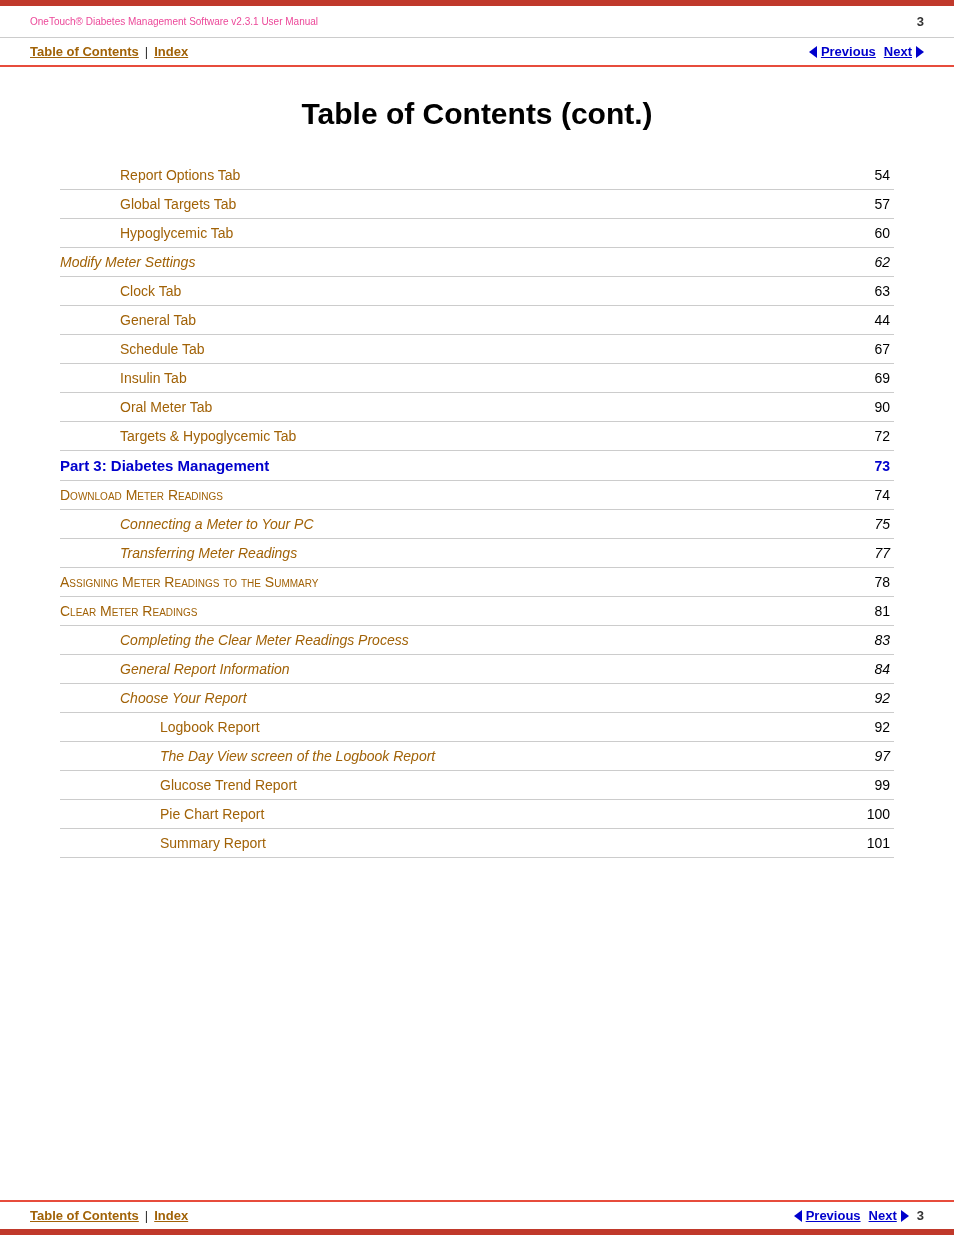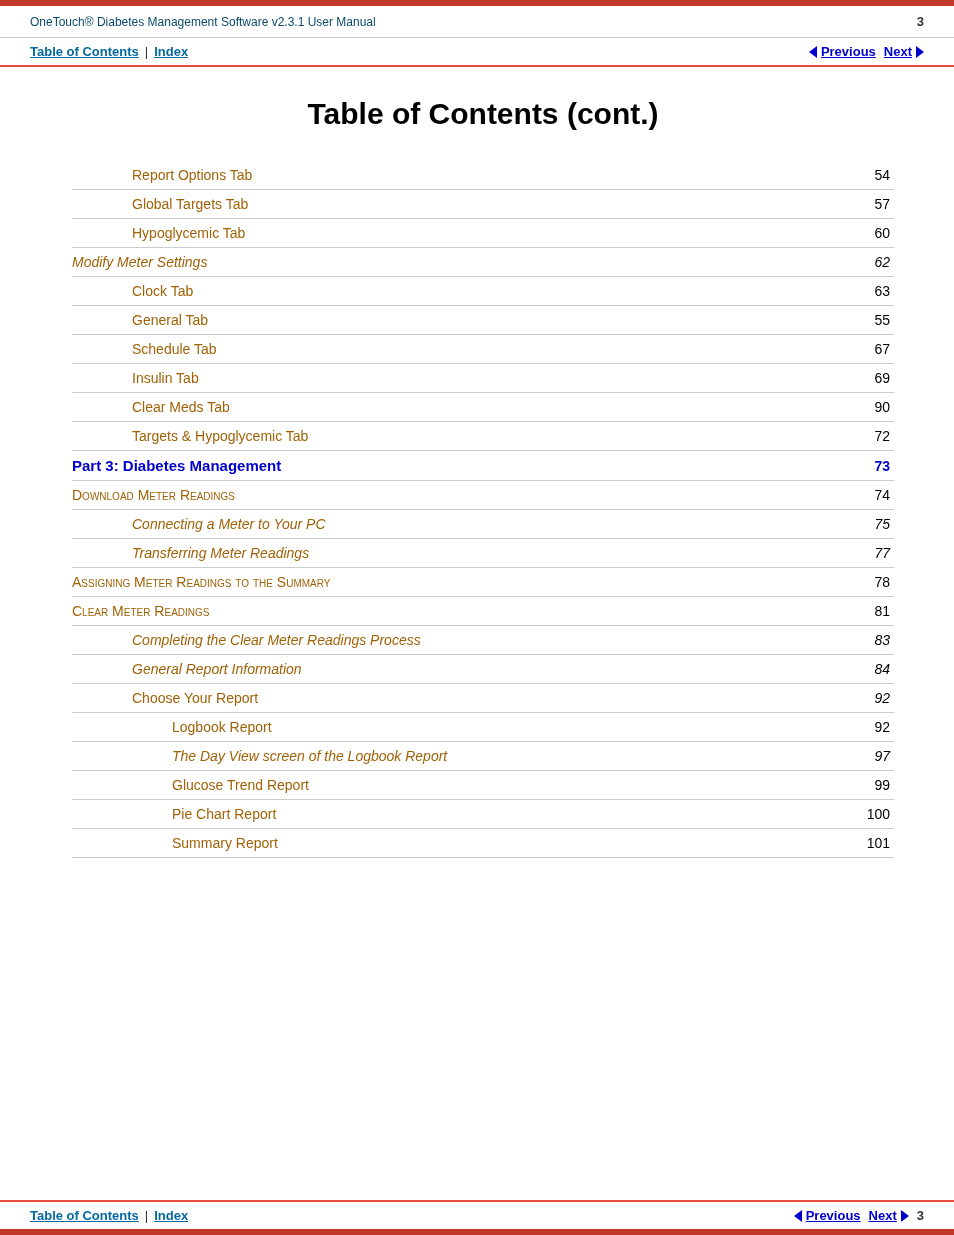--- a/index.html
+++ b/index.html
@@ -21,22 +21,22 @@
 
     .header {
       padding: 8px 30px;
       display: flex;
       align-items: center;
       justify-content: space-between;
       border-bottom: 1px solid #ccc;
     }
 
     .header-title {
-      font-size: 12px;
-      color: #0c4a6e;
+      font-size: 10px;
+      color: #ec4899;
     }
 
     .header-page {
       font-size: 13px;
       font-weight: bold;
       color: #333;
     }
 
     .nav-bar {
       padding: 6px 30px;
@@ -46,21 +46,21 @@
       border-bottom: 2px solid #e74c3c;
     }
 
     .nav-links {
       display: flex;
       align-items: center;
       gap: 6px;
     }
 
     .nav-link {
-      color: #0369a1;
+      color: #a16207;
       text-decoration: underline;
       font-size: 13px;
       font-weight: bold;
       cursor: pointer;
     }
 
     .nav-separator {
       color: #333;
       font-size: 13px;
     }
@@ -97,21 +97,20 @@
       width: 0;
       height: 0;
       border-top: 6px solid transparent;
       border-bottom: 6px solid transparent;
       border-left: 8px solid #00c;
       margin-left: 2px;
     }
 
     .main-content {
       padding: 30px 60px;
-      margin-left: 12px;
     }
 
     .page-title {
       text-align: center;
       font-size: 30px;
       font-weight: bold;
       color: #000;
       margin-bottom: 30px;
     }
 
@@ -216,32 +215,32 @@
         <tr>
           <td style="padding-left: 0px;"><a class="toc-link" style="font-style: italic;">Modify Meter Settings</a></td>
           <td style="font-style: italic; color: rgb(0, 0, 0);">62</td>
         </tr>
         <tr>
           <td style="padding-left: 60px;"><a class="toc-link">Clock Tab</a></td>
           <td style="color: rgb(0, 0, 0);">63</td>
         </tr>
         <tr>
           <td style="padding-left: 60px;"><a class="toc-link">General Tab</a></td>
-          <td style="color: rgb(0, 0, 0);">55</td>
+          <td style="color: rgb(0, 0, 0);">44</td>
         </tr>
         <tr>
           <td style="padding-left: 60px;"><a class="toc-link">Schedule Tab</a></td>
           <td style="color: rgb(0, 0, 0);">67</td>
         </tr>
         <tr>
           <td style="padding-left: 60px;"><a class="toc-link">Insulin Tab</a></td>
           <td style="color: rgb(0, 0, 0);">69</td>
         </tr>
         <tr>
-          <td style="padding-left: 60px;"><a class="toc-link">Clear Meds Tab</a></td>
+          <td style="padding-left: 60px;"><a class="toc-link">Oral Meter Tab</a></td>
           <td style="color: rgb(0, 0, 0);">90</td>
         </tr>
         <tr>
           <td style="padding-left: 60px;"><a class="toc-link">Targets &amp; Hypoglycemic Tab</a></td>
           <td style="color: rgb(0, 0, 0);">72</td>
         </tr>
         <tr>
           <td style="padding-left: 0px;"><span style="font-weight: bold; color: rgb(0, 0, 204); font-size: 15px; cursor: pointer;">Part 3: Diabetes Management</span></td>
           <td style="font-weight: bold; color: rgb(0, 0, 204);">73</td>
         </tr>
@@ -267,21 +266,21 @@
         </tr>
         <tr>
           <td style="padding-left: 60px;"><a class="toc-link" style="font-style: italic;">Completing the Clear Meter Readings Process</a></td>
           <td style="font-style: italic; color: rgb(0, 0, 0);">83</td>
         </tr>
         <tr>
           <td style="padding-left: 60px;"><a class="toc-link" style="font-style: italic;">General Report Information</a></td>
           <td style="font-style: italic; color: rgb(0, 0, 0);">84</td>
         </tr>
         <tr>
-          <td style="padding-left: 60px;"><a class="toc-link" style="">Choose Your Report</a></td>
+          <td style="padding-left: 60px;"><a class="toc-link" style="font-style: italic;">Choose Your Report</a></td>
           <td style="font-style: italic; color: rgb(0, 0, 0);">92</td>
         </tr>
         <tr>
           <td style="padding-left: 100px;"><a class="toc-link">Logbook Report</a></td>
           <td style="color: rgb(0, 0, 0);">92</td>
         </tr>
         <tr>
           <td style="padding-left: 100px;"><a class="toc-link" style="font-style: italic;">The Day View screen of the Logbook Report</a></td>
           <td style="font-style: italic; color: rgb(0, 0, 0);">97</td>
         </tr>

